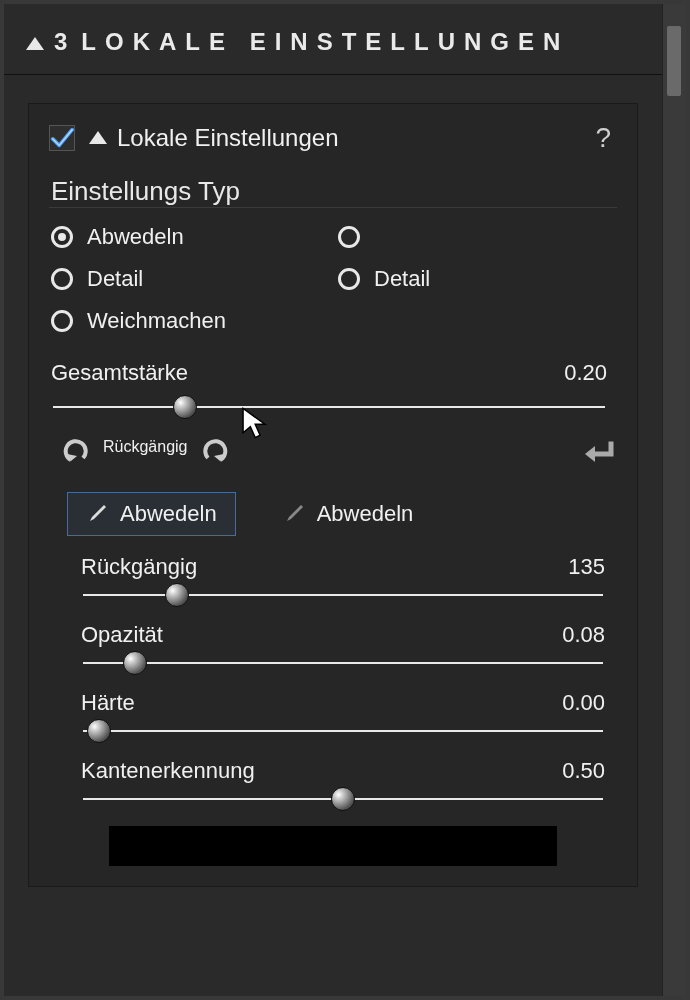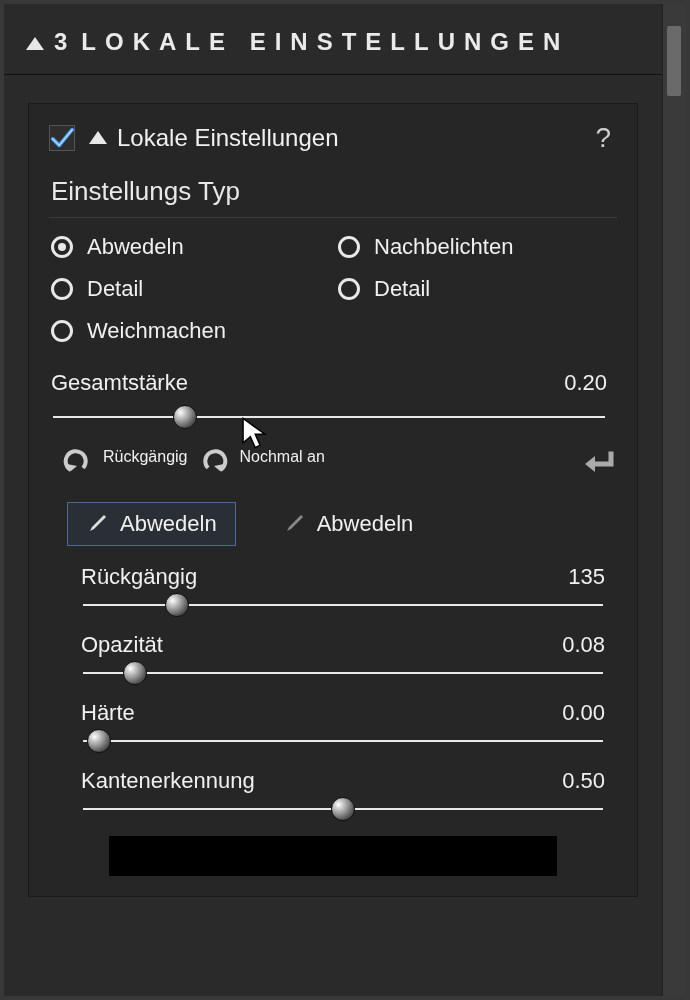--- a/index.html
+++ b/index.html
@@ -91,21 +91,21 @@
   .help {
     margin-left: auto;
     font-size: 28px;
     color: #cfcfcf;
     padding-right: 6px;
   }
 
   .section-sub {
     font-size: 26px;
     color: #e8e8e8;
-    padding: 6px 4px 10px 2px;
+    padding: 6px 4px 0 2px;
     border-bottom: 1px solid #3a3a3a;
     margin-bottom: 16px;
   }
 
   .radio-grid {
     display: grid;
     grid-template-columns: 1fr 1fr;
     gap: 16px 10px;
     margin: 8px 2px 26px 2px;
     font-size: 22px;
@@ -249,21 +249,20 @@
 
       <div class="radio-grid">
         <label class="radio-item">
           <span class="radio-outer">
               <span class="radio-inner"></span>
             </span>
           <span>Abwedeln</span>
         </label>
         <label class="radio-item">
           <span class="radio-outer"></span>
-          <span>Nachbelichten</span>
         </label>
         <label class="radio-item">
           <span class="radio-outer"></span>
           <span>Detail</span>
         </label>
         <label class="radio-item">
           <span class="radio-outer"></span>
           <span>Detail</span>
         </label>
         <label class="radio-item">
@@ -289,21 +288,20 @@
       <div class="action-row">
         <svg class="act-ico" viewBox="0 0 28 28">
           <path d="M20 20 A10 10 0 1 0 8 22" fill="none" stroke="#ccc" stroke-width="4"></path>
           <path d="M4 16 L8 23 L14 18 Z" fill="#ccc"></path>
         </svg>
         <span>Rückgängig</span>
         <svg class="act-ico" viewBox="0 0 28 28">
           <path d="M8 20 A10 10 0 1 1 20 22" fill="none" stroke="#ccc" stroke-width="4"></path>
           <path d="M24 16 L20 23 L14 18 Z" fill="#ccc"></path>
         </svg>
-        <span>Nochmal an</span>
         <span class="act-spacer"></span>
         <svg class="back-arrow" viewBox="0 0 34 28">
           <path d="M30 6 L30 16 L10 16" fill="none" stroke="#aaa" stroke-width="5" stroke-linecap="square"></path>
           <path d="M14 8 L4 16 L14 24 Z" fill="#aaa"></path>
         </svg>
       </div>
 
       <div class="tool-row">
         <div class="tool selected">
           <svg class="brush-ico" viewBox="0 0 22 22">

